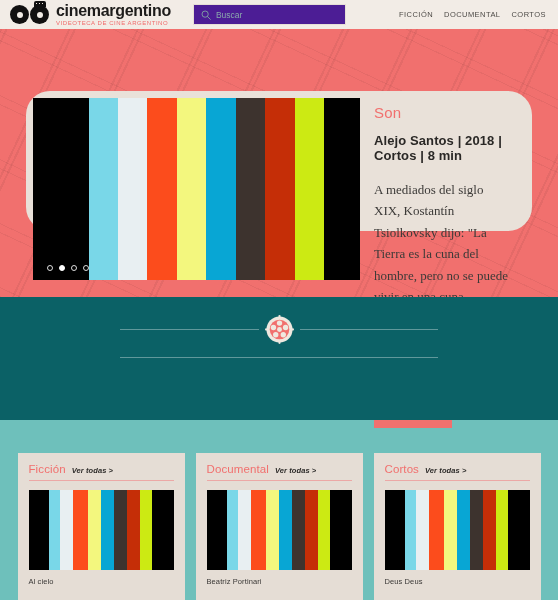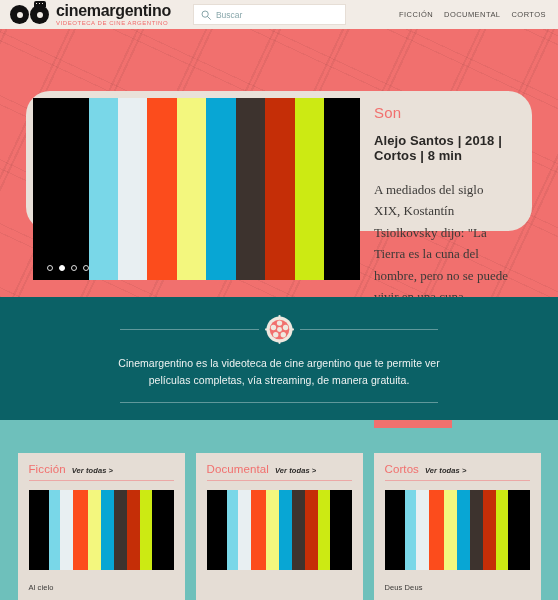--- a/index.html
+++ b/index.html
@@ -67,21 +67,21 @@
     color: #f06b6b;
     letter-spacing: 0.55px;
     display: block;
     margin-top: 1px;
   }
 
   .search-box {
     margin-left: 22px;
     width: 153px;
     height: 21px;
-    background: #ffffff;
+    background: #4c1d95;
     border: 1px solid #e6ded6;
     display: flex;
     align-items: center;
     gap: 5px;
     padding: 0 7px;
   }
   .search-icon { flex: 0 0 auto; display: block; }
   .search-input {
     border: none;
     outline: none;
@@ -273,21 +273,21 @@
   .cat-rule { height: 1px; background: #eca8a6; margin-bottom: 9px; }
   .cat-thumb {
     width: 100%;
     height: 80px;
     background: #000;
     overflow: hidden;
   }
   .cat-caption {
     font-size: 7.5px;
     color: #3a3836;
-    padding-top: 13px;
+    padding-top: 7px;
     letter-spacing: 0.1px;
   }
 </style>
 </head>
 <body>
 
 <div class="header">
 
   <div class="logo-wrap">
     <div class="reels">
@@ -368,21 +368,20 @@
       <circle cx="25.2" cy="27.2" r="3.7" fill="#efe8e0"></circle>
       <circle cx="14.8" cy="27.2" r="3.7" fill="#efe8e0"></circle>
       <circle cx="11.6" cy="17.3" r="3.7" fill="#efe8e0"></circle>
       <circle cx="20" cy="1.6" r="1.6" fill="#efe8e0"></circle>
       <circle cx="20" cy="38.4" r="1.6" fill="#efe8e0"></circle>
       <circle cx="1.6" cy="20" r="1.6" fill="#efe8e0"></circle>
       <circle cx="38.4" cy="20" r="1.6" fill="#efe8e0"></circle>
     </svg>
     <div class="about-line"></div>
   </div>
-  <div class="about-text">Cinemargentino es la videoteca de cine argentino que te permite ver películas completas, vía streaming, de manera gratuita.</div>
   <div class="about-bottom-line"></div>
 </div>
 
 <div class="categories">
 
   <div class="cat-card">
     <div class="cat-head">
       <span class="cat-title">Ficción</span>
       <a class="cat-more" href="#">Ver todas &gt;</a>
     </div>
@@ -417,20 +416,21 @@
           <i style="background: rgb(232, 239, 242); width: 9%;"></i>
           <i style="background: rgb(252, 76, 28); width: 10%;"></i>
           <i style="background: rgb(243, 247, 126); width: 9%;"></i>
           <i style="background: rgb(8, 166, 212); width: 9%;"></i>
           <i style="background: rgb(61, 51, 46); width: 9%;"></i>
           <i style="background: rgb(197, 46, 7); width: 9%;"></i>
           <i style="background: rgb(204, 234, 19); width: 8%;"></i>
           <i style="background: rgb(0, 0, 0); width: 15%;"></i>
         </div>
     </div>
+    <div class="cat-caption">Beatriz Portinari</div>
   </div>
 
   <div class="cat-card">
     <div class="cat-head">
       <span class="cat-title">Cortos</span>
       <a class="cat-more" href="#">Ver todas &gt;</a>
     </div>
     <div class="cat-rule"></div>
     <div class="cat-thumb">
       <div class="stripes cat-stripes">

